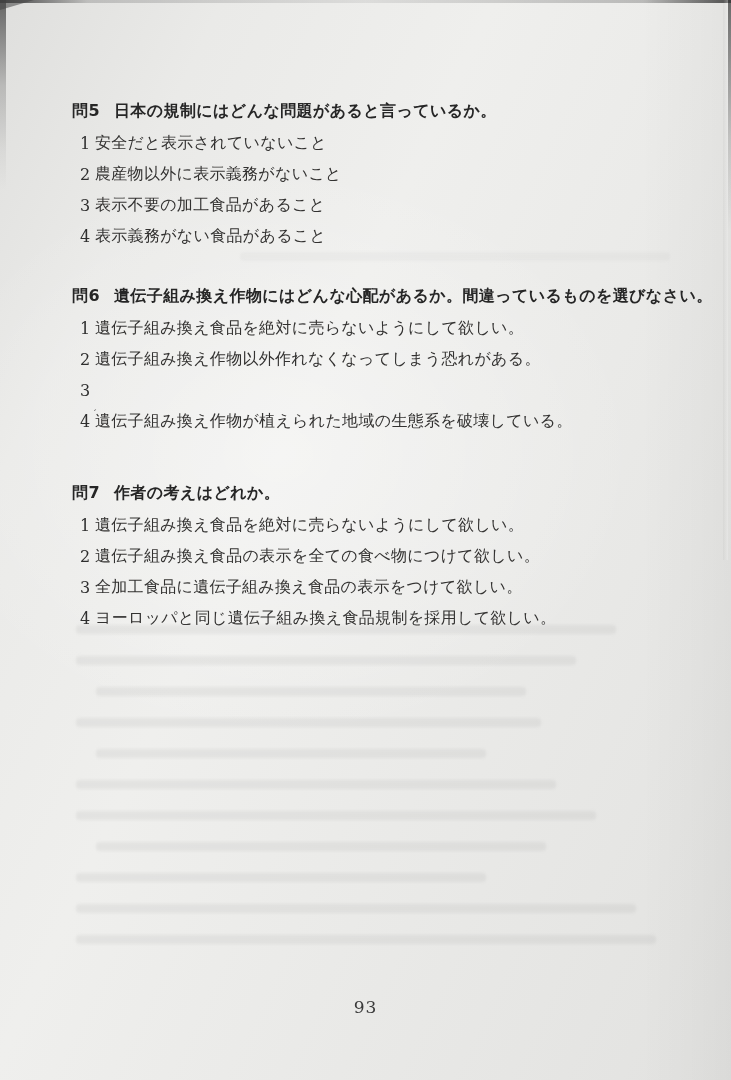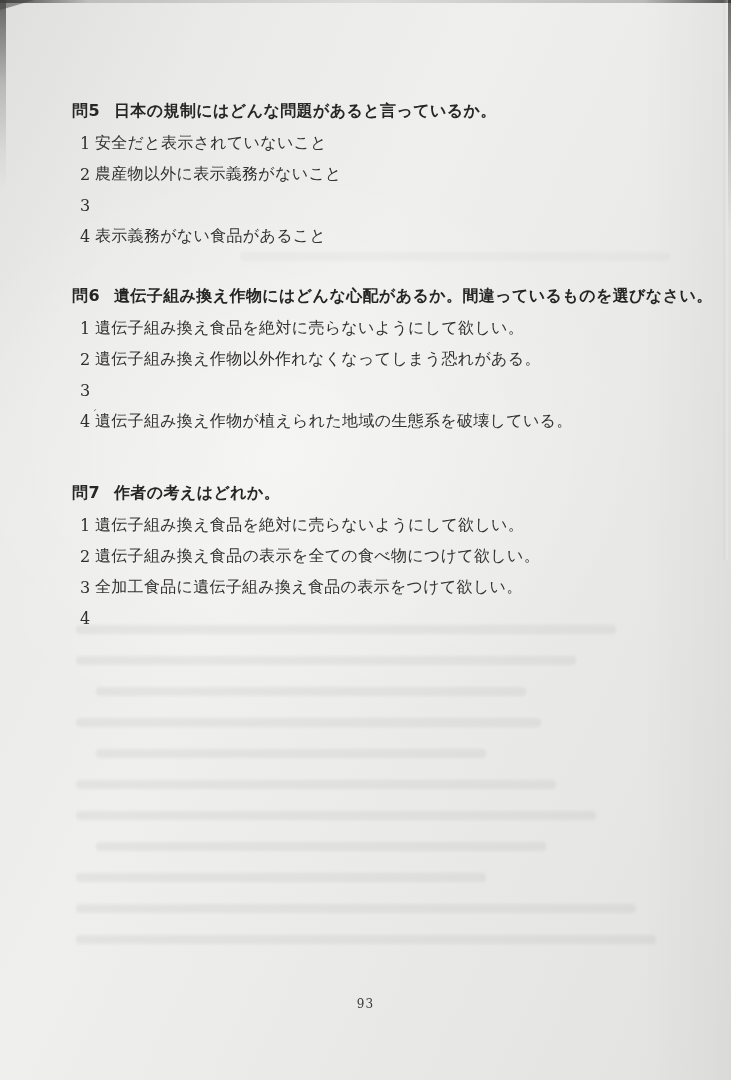--- a/index.html
+++ b/index.html
@@ -95,21 +95,21 @@
     border-radius: 4px;
     background: rgba(130,130,132,0.10);
     filter: blur(1.6px);
   }
 
   .page-number {
     position: absolute;
     top: 997px; left: 0; right: 0;
     text-align: center;
     font-family: "DejaVu Serif", "Liberation Serif", serif;
-    font-size: 12px;
+    font-size: 17px;
     letter-spacing: 1px;
     color: #3a3a3a;
   }
 </style>
 </head>
 <body>
 
 <div class="page">
 
   <div class="edge-top"></div>
@@ -127,20 +127,21 @@
       <div class="opt">
         <span class="opt-num">1</span>
         <span class="opt-text">安全だと表示されていないこと</span>
       </div>
       <div class="opt">
         <span class="opt-num">2</span>
         <span class="opt-text">農産物以外に表示義務がないこと</span>
       </div>
       <div class="opt">
         <span class="opt-num">3</span>
+        <span class="opt-text">表示不要の加工食品があること</span>
       </div>
       <div class="opt">
         <span class="opt-num">4</span>
         <span class="opt-text">表示義務がない食品があること</span>
       </div>
     </div>
   </div>
 
   <div class="question-block q6">
     <div class="q-heading">
@@ -177,20 +178,21 @@
       <div class="opt">
         <span class="opt-num">2</span>
         <span class="opt-text">遺伝子組み換え食品の表示を全ての食べ物につけて欲しい。</span>
       </div>
       <div class="opt">
         <span class="opt-num">3</span>
         <span class="opt-text">全加工食品に遺伝子組み換え食品の表示をつけて欲しい。</span>
       </div>
       <div class="opt">
         <span class="opt-num">4</span>
+        <span class="opt-text">ヨーロッパと同じ遺伝子組み換え食品規制を採用して欲しい。</span>
       </div>
     </div>
   </div>
 
   <div class="ghost" style="top:252px; left:240px; width:430px; opacity:.55;"></div>
   <div class="ghost" style="top:625px; left:76px; width:540px;"></div>
   <div class="ghost" style="top:656px; left:76px; width:500px;"></div>
   <div class="ghost" style="top:687px; left:96px; width:430px;"></div>
   <div class="ghost" style="top:718px; left:76px; width:465px;"></div>
   <div class="ghost" style="top:749px; left:96px; width:390px;"></div>

